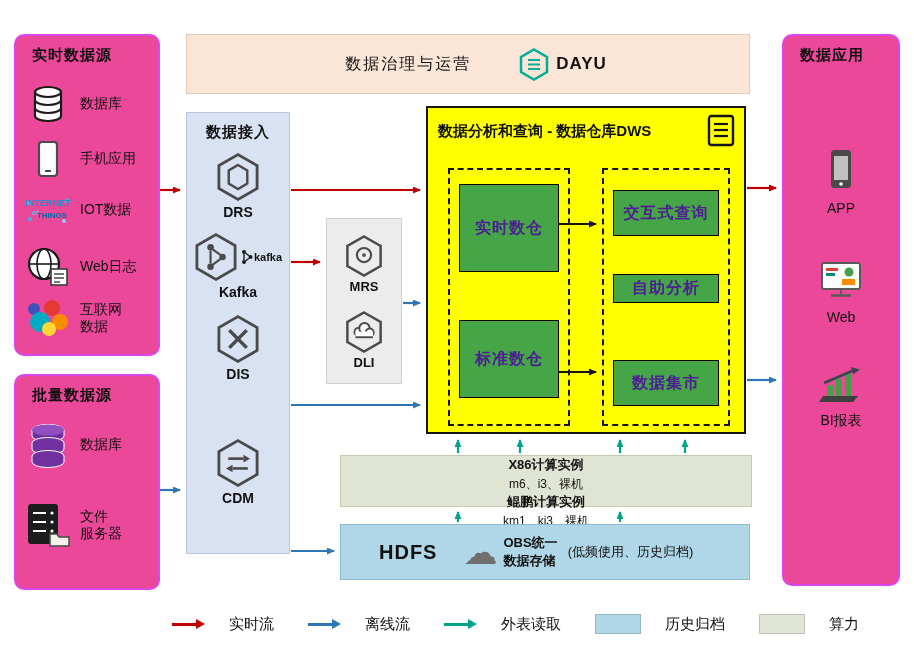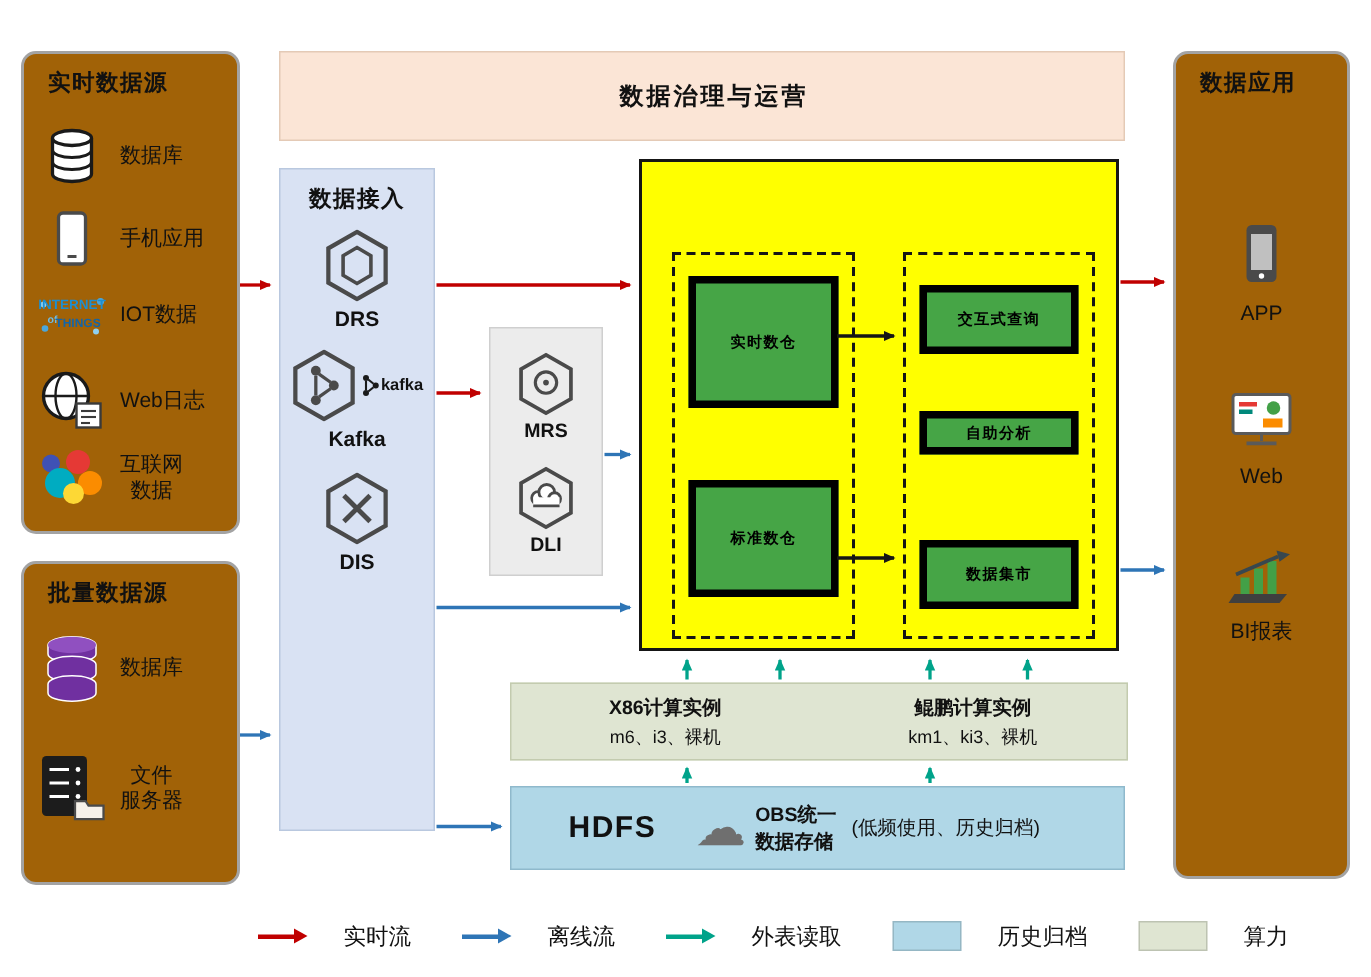--- a/index.html
+++ b/index.html
@@ -1,25 +1,25 @@
 <!DOCTYPE html>
 <html><head>
 <meta charset="utf-8">
 <style>
   html,body{margin:0;padding:0;background:#fff;}
   body{font-family:"Liberation Sans","DejaVu Sans",sans-serif;color:#111;}
   .stage{position:relative;width:914px;height:651px;background:#fff;overflow:hidden;}
 
   
   .banner{position:absolute;left:186px;top:34px;width:564px;height:60px;background:#fbe5d6;border:1px solid #e4cab6;display:flex;align-items:center;justify-content:center;gap:48px;box-sizing:border-box;}
-  .banner-title{font-size:16px;font-weight:bold;letter-spacing:2px;margin-left:16px;}
+  .banner-title{font-size:16px;font-weight:normal;letter-spacing:2px;margin-left:16px;}
   .dayu{display:flex;align-items:center;gap:7px;font-weight:bold;font-size:17px;letter-spacing:1px;}
 
   
-  .obox{position:absolute;background:#a16207;border:2px solid #a3a3a3;border-radius:10px;box-sizing:border-box;text-align:center;}
+  .obox{position:absolute;background:#ec4899;border:2px solid #d946ef;border-radius:10px;box-sizing:border-box;}
   .box-realtime{left:14px;top:34px;width:146px;height:322px;}
   .box-batch{left:14px;top:374px;width:146px;height:216px;}
   .box-apps{left:782px;top:34px;width:118px;height:552px;}
   .obox .btitle{position:absolute;top:10px;left:16px;font-size:15px;font-weight:bold;letter-spacing:1px;}
 
   .src-row{position:absolute;left:8px;right:6px;display:flex;align-items:center;gap:8px;}
   .src-row .ic{width:48px;min-width:48px;display:flex;justify-content:center;align-items:center;}
   .src-row .lbl{font-size:14px;line-height:1.25;white-space:pre-line;}
 
   
@@ -35,29 +35,29 @@
   .mid-item{position:absolute;left:0;width:100%;display:flex;flex-direction:column;align-items:center;}
   .mid-item .name{font-size:13px;font-weight:bold;margin-top:2px;}
 
   
   .box-dws{position:absolute;left:426px;top:106px;width:320px;height:328px;background:#ffff00;border:2px solid #151515;box-sizing:border-box;}
   .dws-head{position:absolute;top:6px;left:10px;right:8px;display:flex;align-items:center;justify-content:space-between;}
   .dws-title{font-size:15px;font-weight:bold;}
   .dash{position:absolute;border:2px dashed #151515;box-sizing:border-box;}
   .dash-left{left:20px;top:60px;width:122px;height:258px;}
   .dash-right{left:174px;top:60px;width:128px;height:258px;}
-  .gbox{position:absolute;background:#46a546;border:5px solid #000000;color:#000000;font-weight:bold;font-size:10px;display:flex;align-items:center;justify-content:center;box-sizing:border-box;letter-spacing:1px;}
+  .gbox{position:absolute;background:#46a546;border:1px solid #000000;color:#4c1d95;font-weight:bold;font-size:16px;display:flex;align-items:center;justify-content:center;box-sizing:border-box;letter-spacing:1px;}
   .g0{left:9px;top:14px;width:100px;height:88px;}
   .g1{left:9px;top:150px;width:100px;height:78px;}
   .s0{left:9px;top:20px;width:106px;height:46px;}
   .s1{left:9px;top:104px;width:106px;height:29px;}
   .s2{left:9px;top:190px;width:106px;height:46px;}
 
   
-  .bar-compute{position:absolute;left:340px;top:455px;width:412px;height:52px;background:#dfe5d2;border:1px solid #c3cbaf;display:flex;box-sizing:border-box;}
+  .bar-compute{position:absolute;left:340px;top:455px;width:412px;height:52px;background:#dfe5d2;border:1px solid #c3cbaf;display:flex;box-sizing:border-box;flex-direction:column;}
   .cgroup{flex:1;display:flex;flex-direction:column;align-items:center;justify-content:center;}
   .cgroup .t{font-size:13px;font-weight:bold;}
   .cgroup .s{font-size:12px;margin-top:2px;}
 
   
   .bar-hdfs{position:absolute;left:340px;top:524px;width:410px;height:56px;background:#b0d7e7;border:1px solid #8fb9cc;display:flex;align-items:center;box-sizing:border-box;}
   .hdfs-label{font-size:20px;font-weight:bold;margin-left:38px;letter-spacing:1px;}
   .obs-cloud{margin-left:26px;font-size:34px;line-height:0;color:#6f6f6f;}
   .obs-title{font-size:13px;font-weight:bold;margin-left:6px;line-height:1.35;white-space:pre-line;}
   .obs-note{font-size:13px;margin-left:10px;}
@@ -79,20 +79,29 @@
 
   .iot-t{font-weight:bold;}
 </style>
 </head>
 <body>
 
 <div class="stage">
 
   <div class="banner">
     <span class="banner-title">数据治理与运营</span>
+    <span class="dayu">
+      <svg width="30" height="33" viewBox="0 0 30 33">
+        <polygon points="15,1.5 28,9 28,24 15,31.5 2,24 2,9" fill="none" stroke="#00af98" stroke-width="2.5"></polygon>
+        <line x1="9" y1="12" x2="21" y2="12" stroke="#00af98" stroke-width="2"></line>
+        <line x1="9" y1="16.5" x2="21" y2="16.5" stroke="#00af98" stroke-width="2"></line>
+        <line x1="9" y1="21" x2="21" y2="21" stroke="#00af98" stroke-width="2"></line>
+      </svg>
+      <span>DAYU</span>
+    </span>
   </div>
 
   <div class="obox box-realtime">
     <div class="btitle">实时数据源</div>
 
     <div class="src-row" style="top:48px;">
       <span class="ic">
         <svg width="34" height="40" viewBox="0 0 34 40">
           <path d="M4 8 v24 a13 5 0 0 0 26 0 V8" fill="#fff" stroke="#1a1a1a" stroke-width="2.2"></path>
           <ellipse cx="17" cy="8" rx="13" ry="5" fill="#fff" stroke="#1a1a1a" stroke-width="2.2"></ellipse>
@@ -231,20 +240,30 @@
 
     <div class="svc" style="top:202px;">
       <svg width="44" height="48" viewBox="0 0 40 44">
         <polygon points="20,1.5 37.5,11.5 37.5,32.5 20,42.5 2.5,32.5 2.5,11.5" fill="none" stroke="#4a4a4a" stroke-width="2.6"></polygon>
         <line x1="12" y1="14" x2="28" y2="30" stroke="#4a4a4a" stroke-width="3"></line>
         <line x1="28" y1="14" x2="12" y2="30" stroke="#4a4a4a" stroke-width="3"></line>
       </svg>
       <span class="name">DIS</span>
     </div>
 
+    <div class="svc" style="top:326px;">
+      <svg width="44" height="48" viewBox="0 0 40 44">
+        <polygon points="20,1.5 37.5,11.5 37.5,32.5 20,42.5 2.5,32.5 2.5,11.5" fill="none" stroke="#4a4a4a" stroke-width="2.6"></polygon>
+        <line x1="11" y1="18" x2="25" y2="18" stroke="#4a4a4a" stroke-width="2.4"></line>
+        <path d="M25 14.5 l6 3.5 -6 3.5 z" fill="#4a4a4a"></path>
+        <line x1="29" y1="27" x2="15" y2="27" stroke="#4a4a4a" stroke-width="2.4"></line>
+        <path d="M15 23.5 l-6 3.5 6 3.5 z" fill="#4a4a4a"></path>
+      </svg>
+      <span class="name">CDM</span>
+    </div>
   </div>
 
   <div class="box-mid">
     <div class="mid-item" style="top:16px;">
       <svg width="38" height="42" viewBox="0 0 40 44">
         <polygon points="20,1.5 37.5,11.5 37.5,32.5 20,42.5 2.5,32.5 2.5,11.5" fill="none" stroke="#4a4a4a" stroke-width="2.6"></polygon>
         <circle cx="20" cy="21" r="7.5" fill="none" stroke="#4a4a4a" stroke-width="2.2"></circle>
         <circle cx="20" cy="21" r="2" fill="#4a4a4a"></circle>
       </svg>
       <span class="name">MRS</span>
@@ -258,20 +277,29 @@
           <circle cx="26" cy="22.5" r="4.2"></circle>
           <rect x="11" y="21.5" width="18.5" height="6" stroke="none"></rect>
           <line x1="11" y1="27.5" x2="29.5" y2="27.5"></line>
         </g>
       </svg>
       <span class="name">DLI</span>
     </div>
   </div>
 
   <div class="box-dws">
+    <div class="dws-head">
+      <span class="dws-title">数据分析和查询 - 数据仓库DWS</span>
+      <svg width="30" height="34" viewBox="0 0 30 34">
+        <rect x="3" y="2" width="24" height="29" rx="2.5" fill="none" stroke="#151515" stroke-width="2.4"></rect>
+        <line x1="8" y1="10" x2="22" y2="10" stroke="#151515" stroke-width="2.2"></line>
+        <line x1="8" y1="16" x2="22" y2="16" stroke="#151515" stroke-width="2.2"></line>
+        <line x1="8" y1="22" x2="22" y2="22" stroke="#151515" stroke-width="2.2"></line>
+      </svg>
+    </div>
 
     <div class="dash dash-left">
       <div class="gbox g0">实时数仓</div>
       <div class="gbox g1">标准数仓</div>
     </div>
 
     <div class="dash dash-right">
       <div class="gbox s0">交互式查询</div>
       <div class="gbox s1">自助分析</div>
       <div class="gbox s2">数据集市</div>

